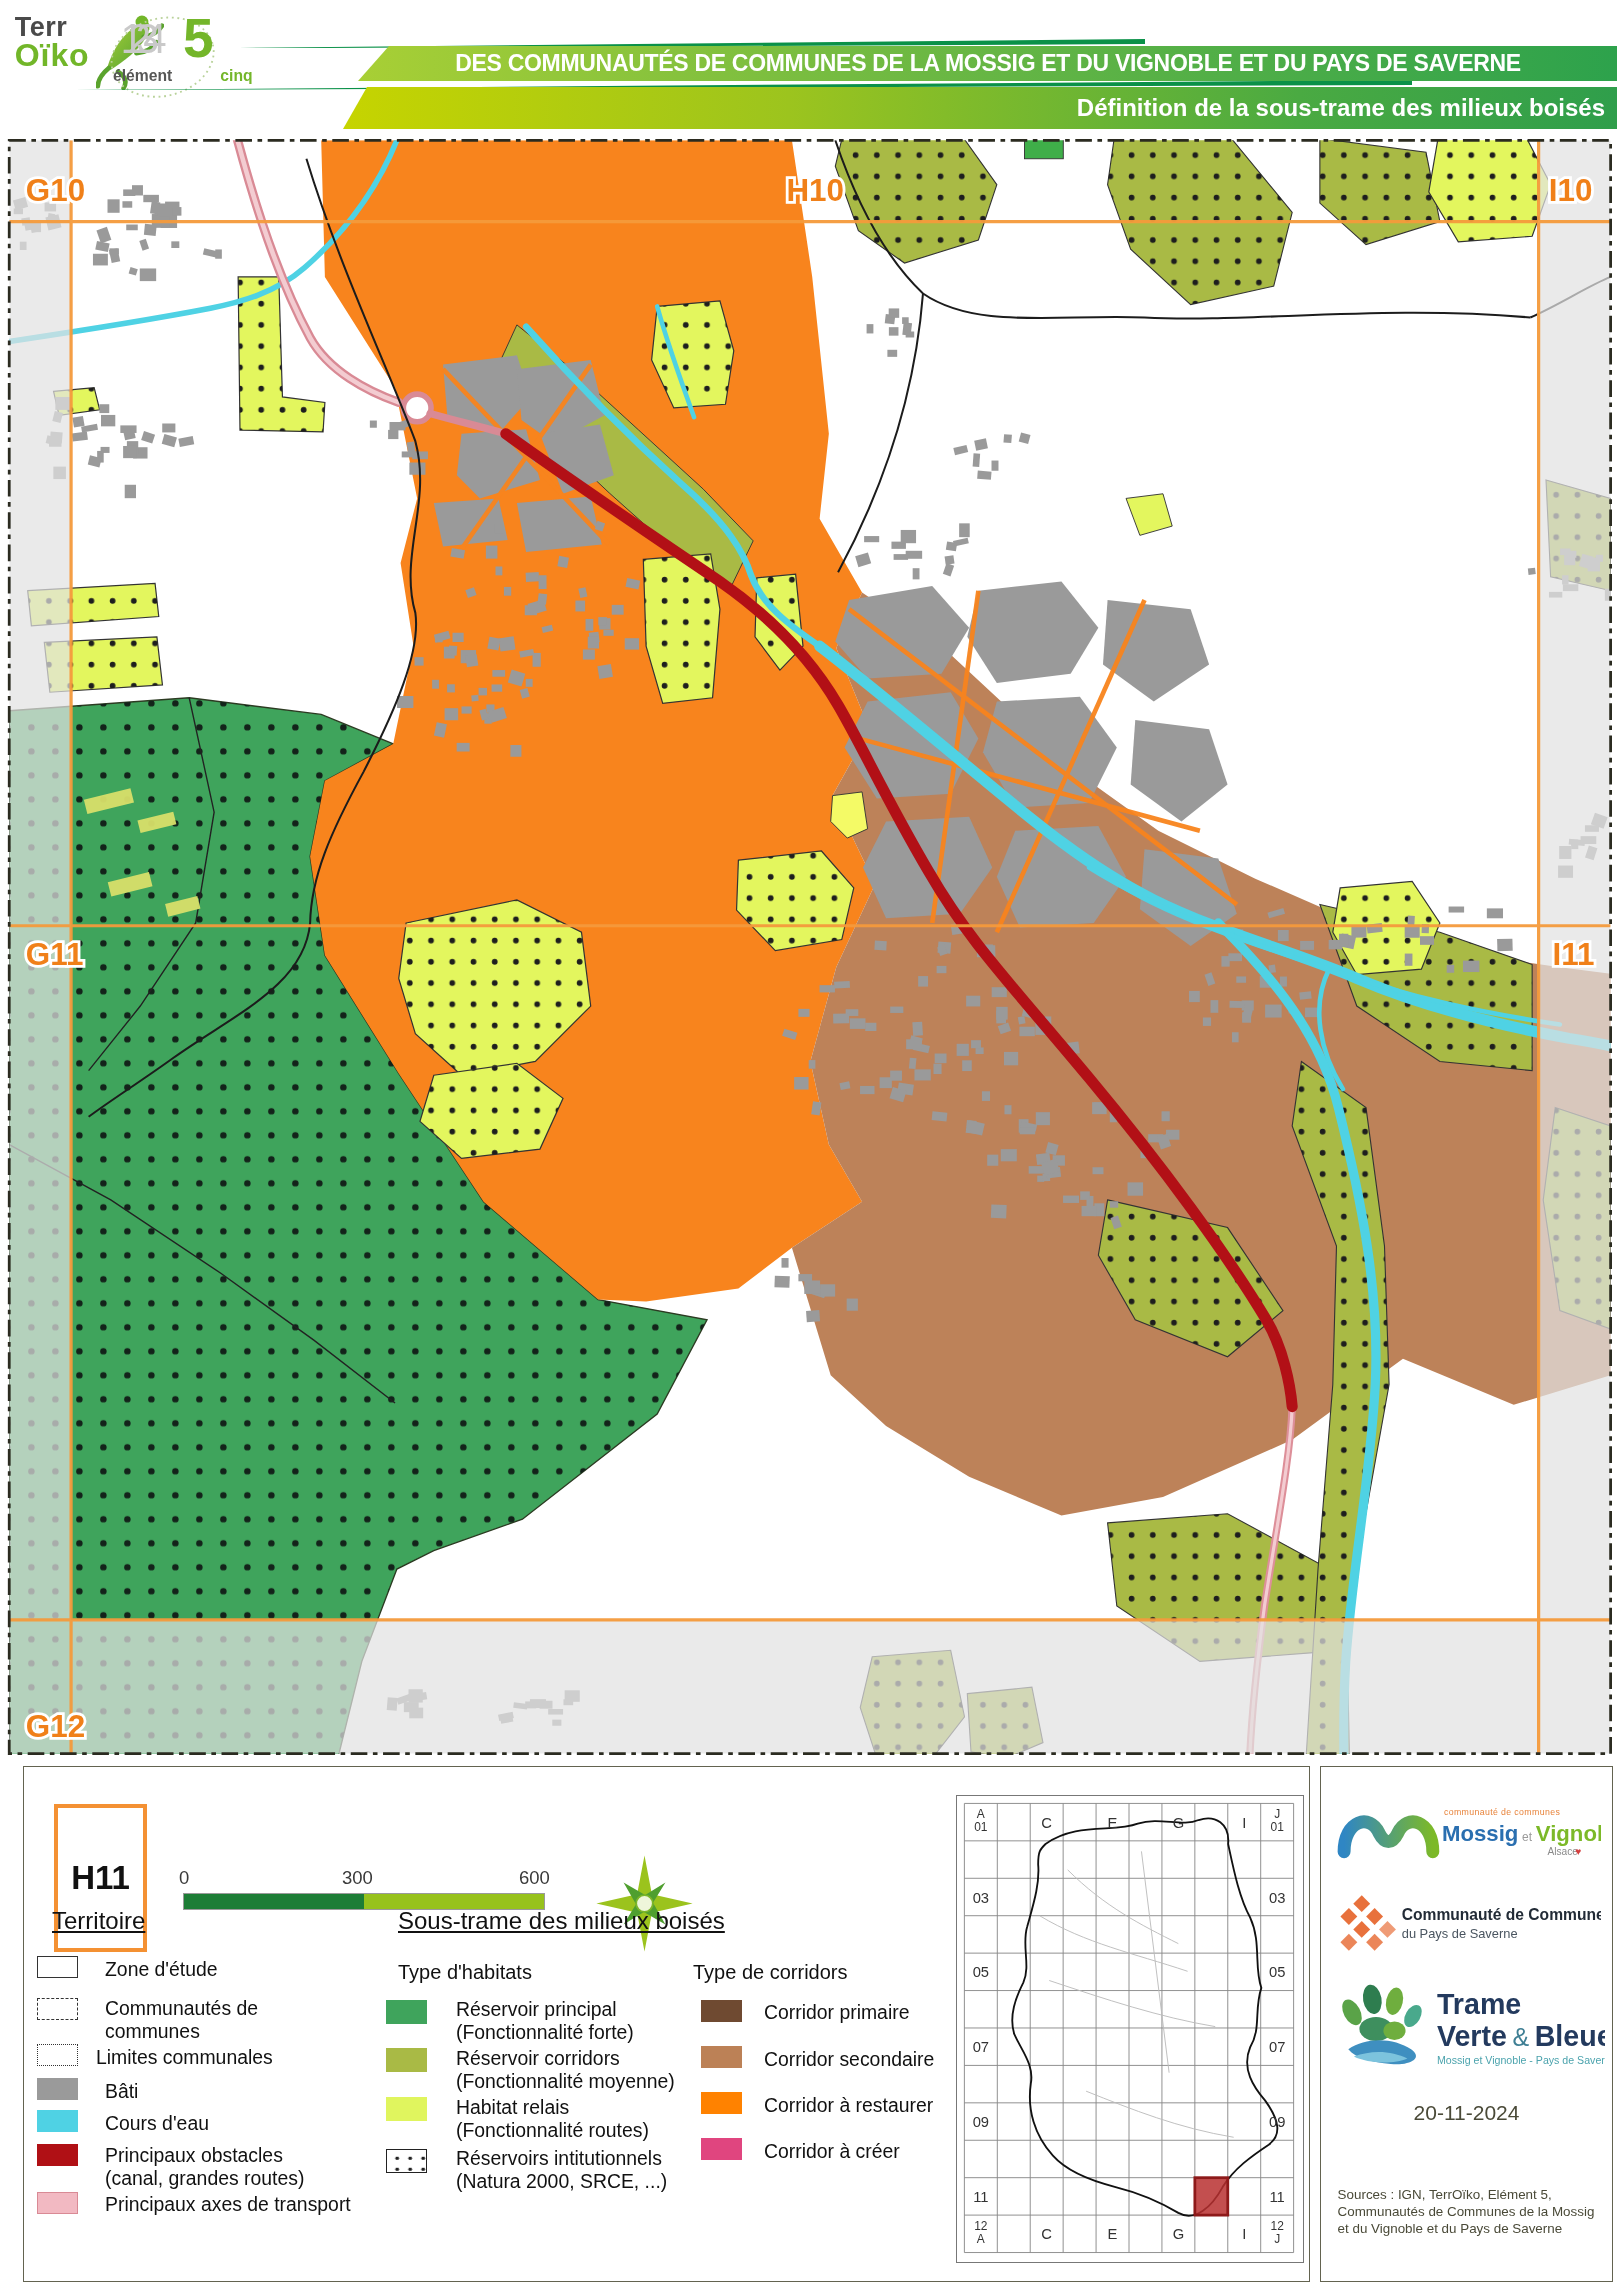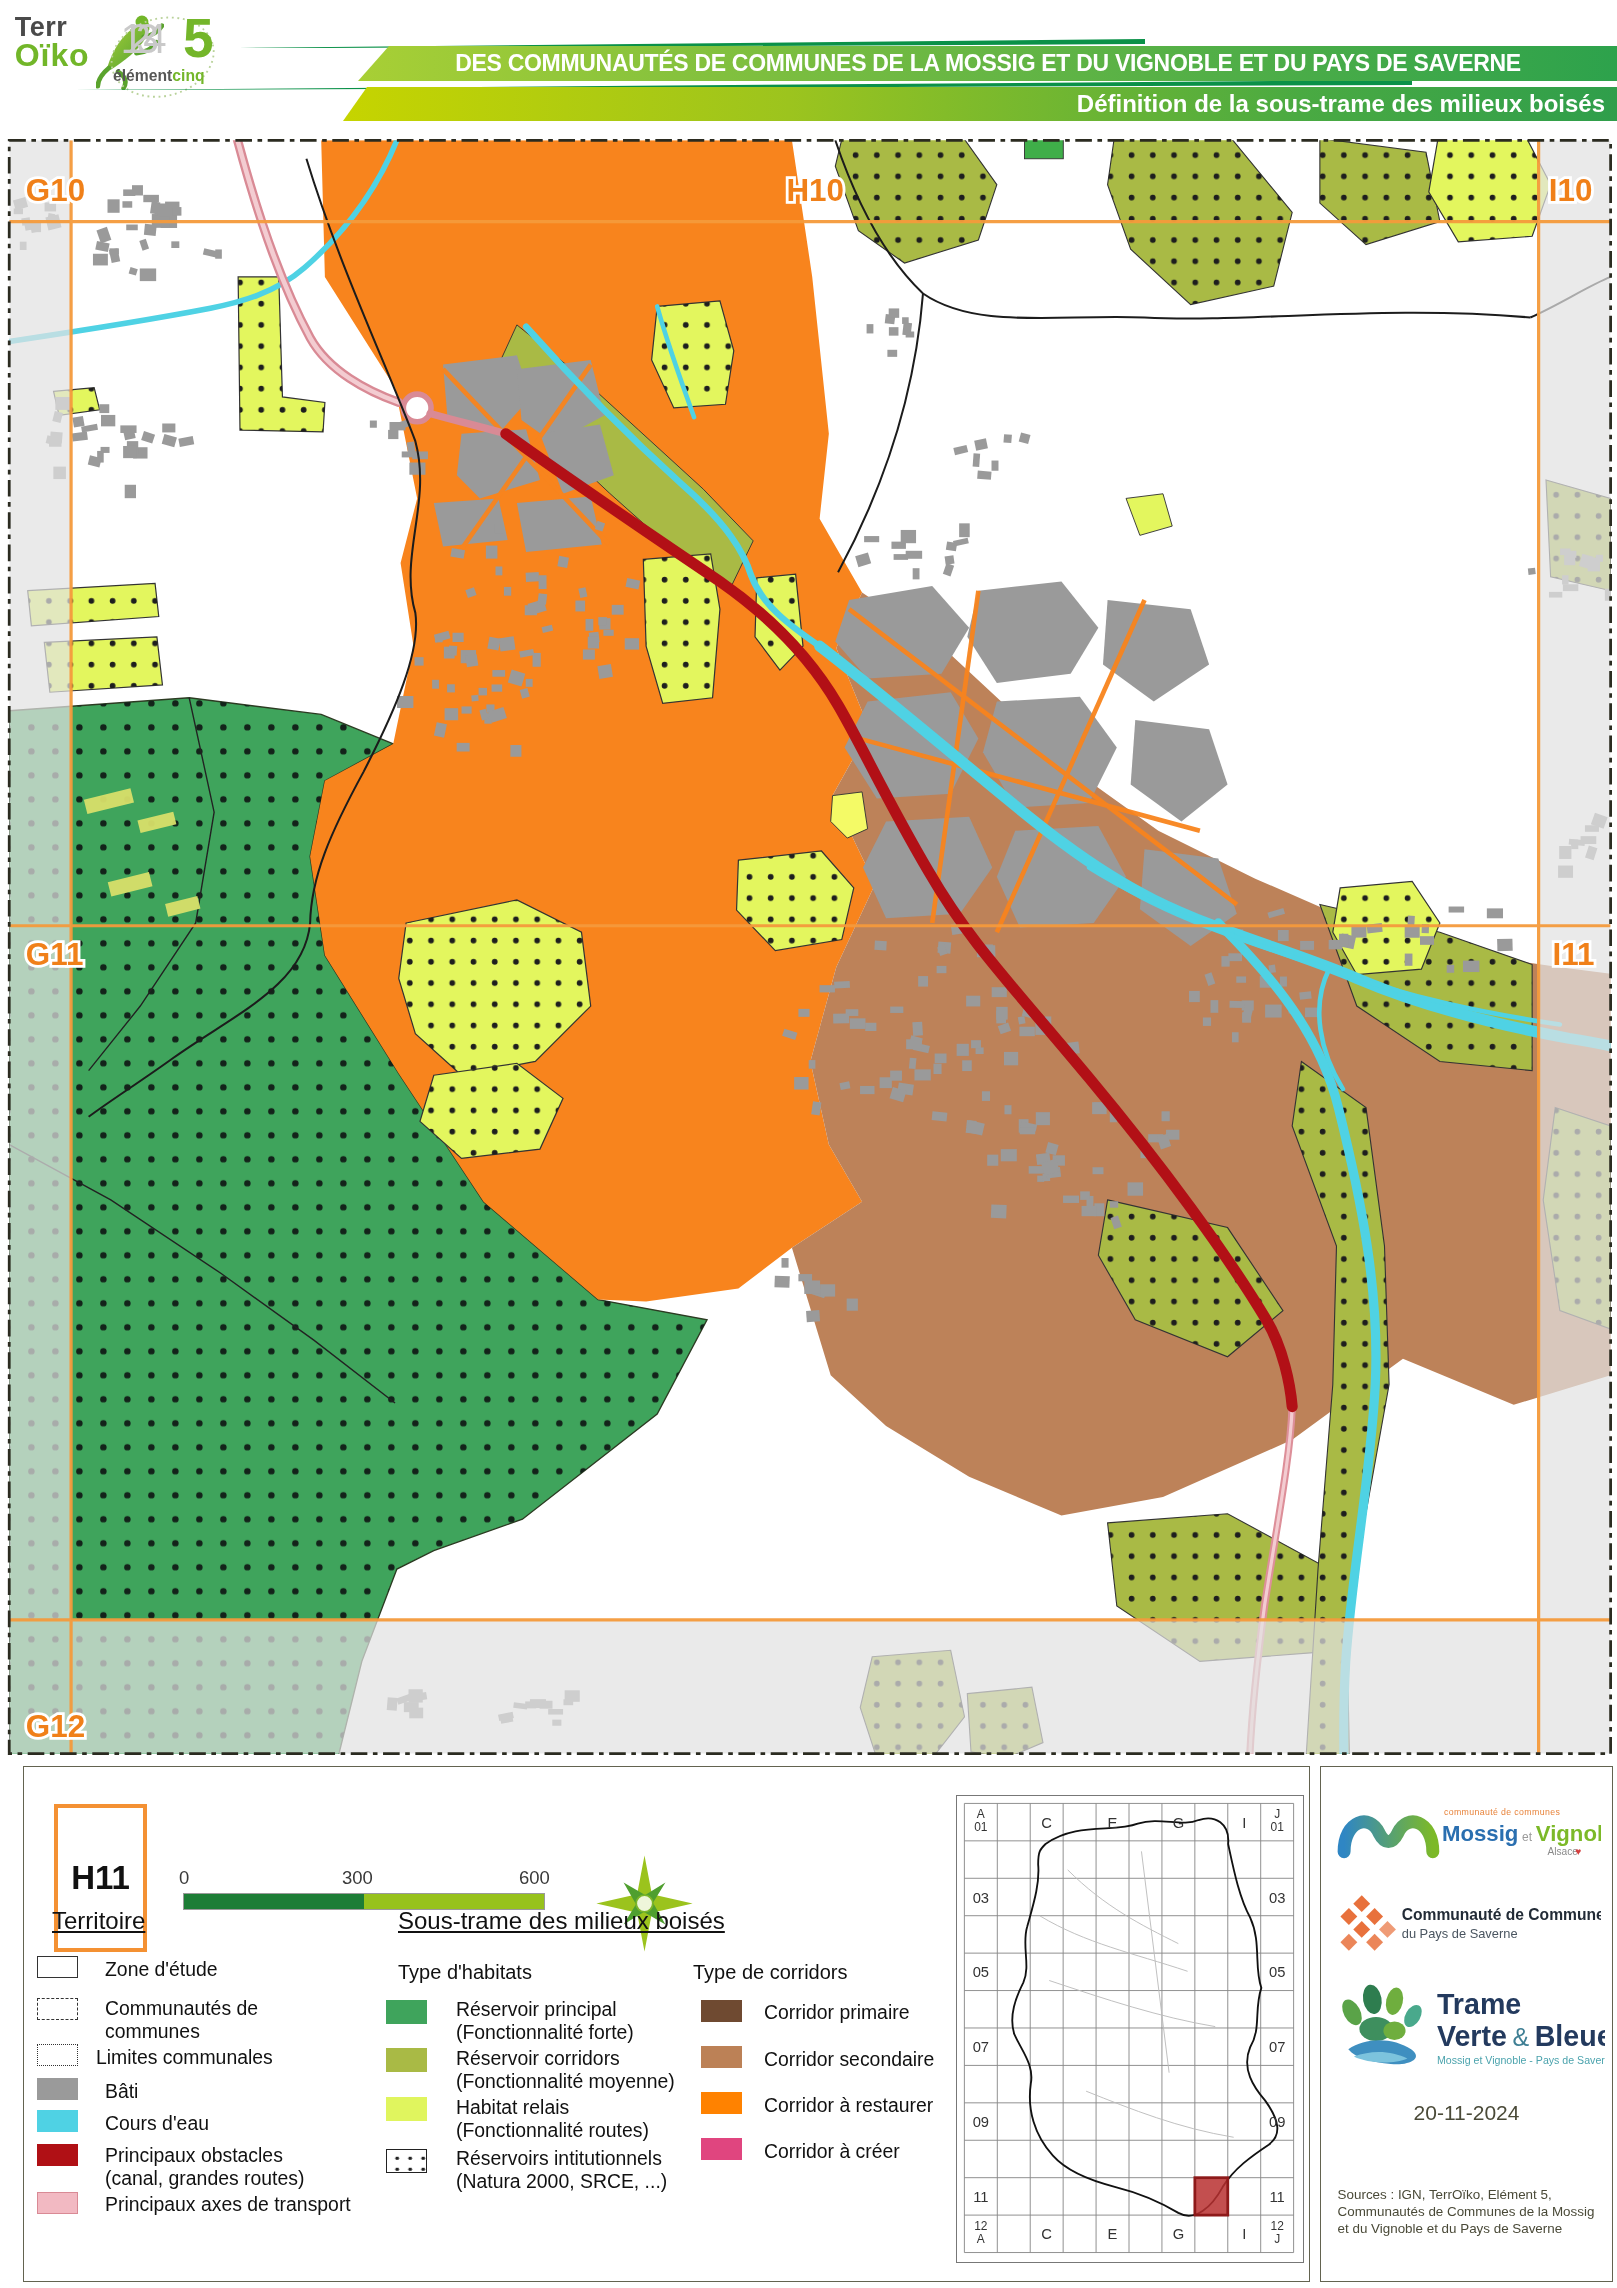--- a/index.html
+++ b/index.html
@@ -4,33 +4,33 @@
 <style>
   html,body{margin:0;padding:0;background:#fff;font-family:"Liberation Sans",sans-serif;}
   #page{position:relative;width:1618px;height:2289px;background:#fff;overflow:hidden;}
   
   #hdr{position:absolute;left:0;top:0;width:1618px;height:122px;background:#fff;}
   .bar{position:absolute;right:0;color:#fff;font-weight:bold;display:flex;align-items:center;}
   #bar1{left:343px;top:5.5px;height:35px;background:linear-gradient(90deg,#c6d400,#a8c90d 35%,#8fbf12);
         clip-path:polygon(26px 0,100% 0,100% 100%,0 100%);justify-content:center;font-size:24px;letter-spacing:-0.3px;}
   #bar2{left:358px;top:46px;height:35px;background:linear-gradient(90deg,#a8cf35,#6cb843 45%,#2da24c);
         clip-path:polygon(31px 0,100% 0,100% 100%,0 100%);justify-content:center;font-size:23px;letter-spacing:-0.3px;}
-  #bar3{left:343px;top:87px;height:34px;background:linear-gradient(90deg,#c6d400,#9cc41e 35%,#4aaa42 75%,#2f9e4b);
+  #bar3{left:343px;top:87px;height:42px;background:linear-gradient(90deg,#c6d400,#9cc41e 35%,#4aaa42 75%,#2f9e4b);
         clip-path:polygon(24px 0,100% 0,100% 100%,0 100%);justify-content:flex-end;padding-right:13px;font-size:24px;}
   .sep{position:absolute;background:#0a9148;}
   #sep1{left:222px;top:39px;width:923px;height:9.2px;clip-path:polygon(0 100%,100% 0,100% 55%,55px 100%);}
   #sep2{left:74px;top:80px;width:1338px;height:10px;clip-path:polygon(0 100%,100% 0,100% 50%,51px 100%);}
   #terroiko{position:absolute;left:14.8px;top:14.8px;line-height:0.95;}
   #terroiko .t1{font-weight:bold;font-size:27px;color:#4a4a4a;letter-spacing:0.5px;}
   #terroiko .t2{font-weight:bold;font-size:32px;color:#72b629;letter-spacing:0.9px;}
   #elem5{position:absolute;left:113px;top:13px;width:111px;height:96px;}
   #elem5 .digits{position:absolute;left:7.4px;top:1.8px;font-size:42px;font-weight:normal;color:#c9c9c9;letter-spacing:-15.7px;}
   #elem5 .five{position:absolute;left:70px;top:-7.4px;font-size:55px;font-weight:bold;color:#74b62a;}
   #elem5 .words{position:absolute;left:0px;top:54px;font-size:15.7px;font-weight:bold;color:#575756;white-space:nowrap;}
-  #elem5 .words .cinq{color:#74b62a;}
+  #elem5 .words .cinq{color:#74b62a;padding-left:48px;}
   
   #legend{position:absolute;left:0;top:1766px;width:1618px;height:523px;background:#fff;}
   .lbox{position:absolute;border:1.8px solid #636350;background:#fff;box-sizing:border-box;}
   #lmain{left:23px;top:0px;width:1287px;height:516px;}
   #llogo{left:1320px;top:0px;width:293px;height:516px;}
   #h11box{position:absolute;left:30px;top:37px;width:85px;height:140px;border:4.6px solid #f49133;
           display:flex;align-items:center;justify-content:center;font-size:33px;font-weight:bold;color:#111;}
   #scale{position:absolute;left:0;top:0;}
   .slab{position:absolute;font-size:18.5px;color:#3a3a3a;top:100px;}
   #sbar{position:absolute;left:159px;top:126px;width:360px;height:14.8px;border:1.8px solid #9a9a9a;background:#9a9a9a;}

